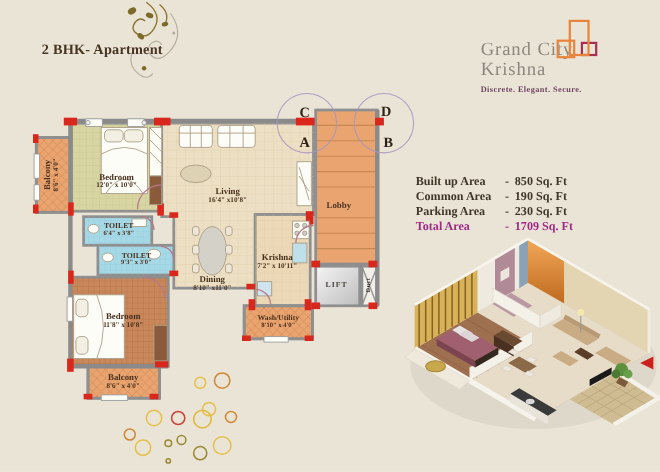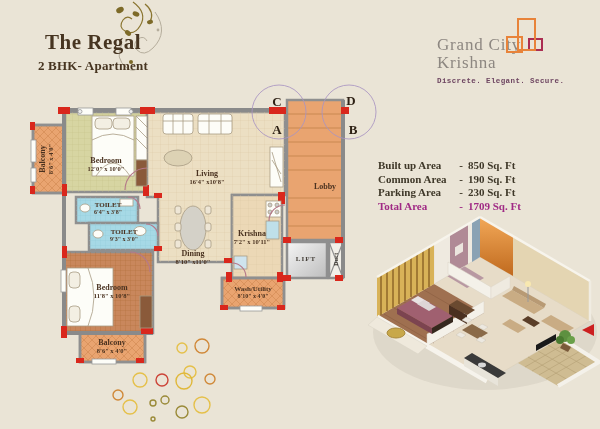--- a/index.html
+++ b/index.html
@@ -12,21 +12,21 @@
   svg{display:block;}
 
   
   .title-block{left:18px; top:32px; width:150px; text-align:center; color:#473521;}
   .main-title{font-size:21px; font-weight:bold; letter-spacing:.5px; line-height:1;}
   .sub-title{font-size:13px; font-weight:bold; margin-top:5px; letter-spacing:.2px;text-align:center;}
 
   
   .brand{left:437px; top:10px; width:150px;}
   .brand-name{color:#8d8781; font-size:17px; line-height:1.05; letter-spacing:.8px; margin-top:26px;}
-  .brand-tagline{font-family:Liberation Mono, monospace; font-size:7.5px; color:#6d4460;
+  .brand-tagline{font-family:Liberation Serif, serif; font-size:7.5px; color:#6d4460;
                  letter-spacing:.4px; margin-top:5px; font-weight:bold;}
   .sq{position:absolute; box-sizing:border-box; background:transparent;}
   .sq-big{left:80px; top:8px; width:19px; height:33px; border:2.5px solid #e8833a;}
   .sq-small{left:69px; top:26px; width:17px; height:17px; border:2.5px solid #e8833a;}
   .sq-magenta{left:91px; top:28px; width:15px; height:13px; border:2.5px solid #ab2d52;}
 
   
   .area-panel{left:378px; top:159px; width:160px; font-size:11px; font-weight:bold; color:#3f3829;}
   .area-row{display:flex; line-height:13.5px;}
   .area-label{width:76px;}
@@ -267,21 +267,20 @@
       <circle cx="53" cy="68" r="3" stroke="#9a8a38"></circle>
       <circle cx="30" cy="72" r="7" stroke="#e5c04a"></circle>
       <circle cx="102" cy="70" r="8" stroke="#e5c04a"></circle>
       <circle cx="82" cy="77" r="6" stroke="#9a8a38"></circle>
       <circle cx="53" cy="84" r="2" stroke="#9a8a38"></circle>
       <circle cx="18" cy="60" r="5" stroke="#d08838"></circle>
     </g>
   </svg>
 
   <div class="abs title-block">
-    <div class="main-title">The Regal</div>
     <div class="sub-title">2 BHK- Apartment</div>
   </div>
 
   <div class="abs brand">
     <div>
       <div class="sq sq-magenta"></div>
       <div class="sq sq-big"></div>
       <div class="sq sq-small"></div>
     </div>
     <div class="brand-name">
@@ -347,21 +346,21 @@
     <div class="rdims">8'6" x 4'0"</div>
   </div>
   <div class="room-label" style="left:252px;top:238px">
     <div class="rname">Krishna</div>
     <div class="rdims">7'2" x 10'11"</div>
   </div>
   <div class="room-label small" style="left:253px;top:293px">
     <div class="rname">Wash/Utility</div>
     <div class="rdims">8'10" x 4'0"</div>
   </div>
-  <div class="room-label" style="left:325px;top:187px">
+  <div class="room-label" style="left:308px;top:187px">
     <div class="rname">Lobby</div>
   </div>
   <div class="room-label lift" style="left:306px;top:259px">
     <div class="rname">LIFT</div>
   </div>
   <div class="room-label duct" style="left:336px;top:259px">
     <div class="rname">Duct</div>
   </div>
 
   <div class="entry-letter" style="left:277px;top:102px">C</div>

